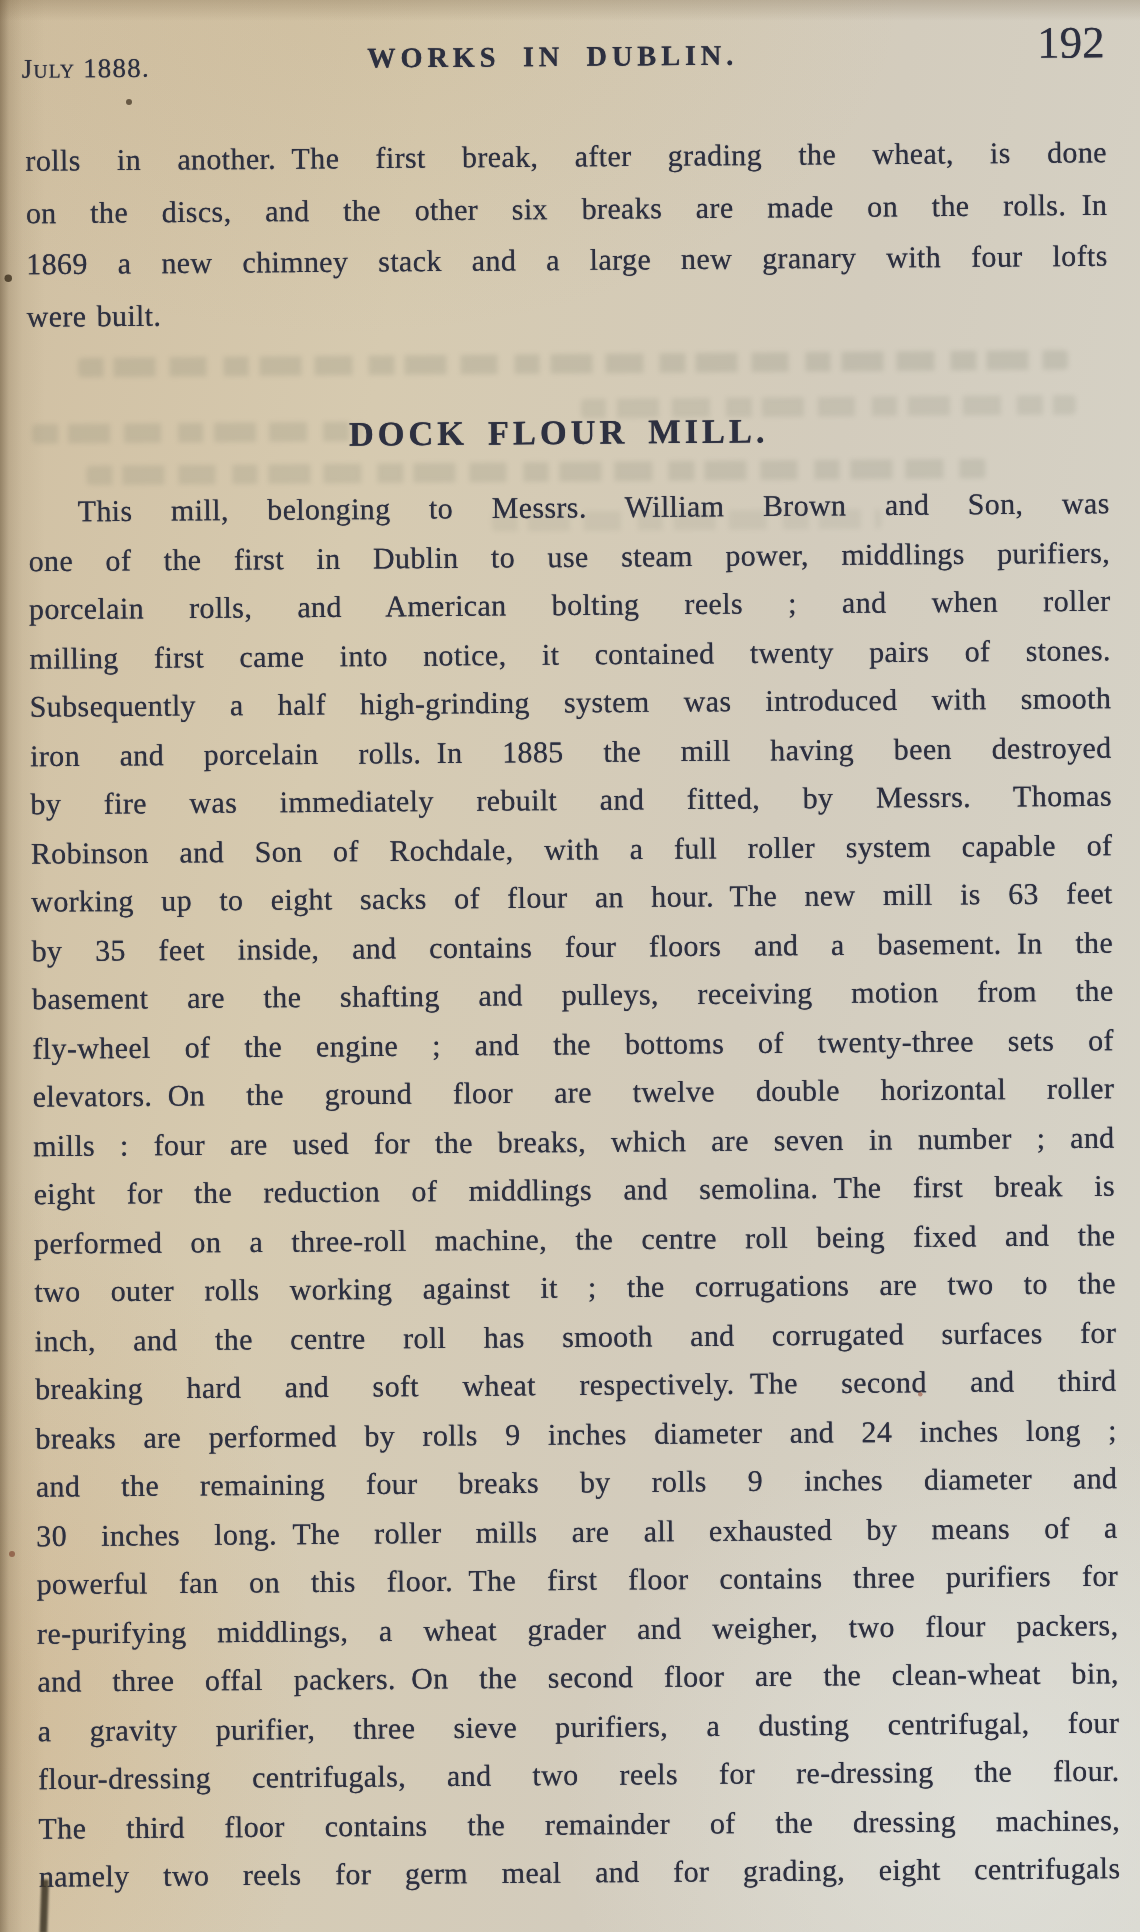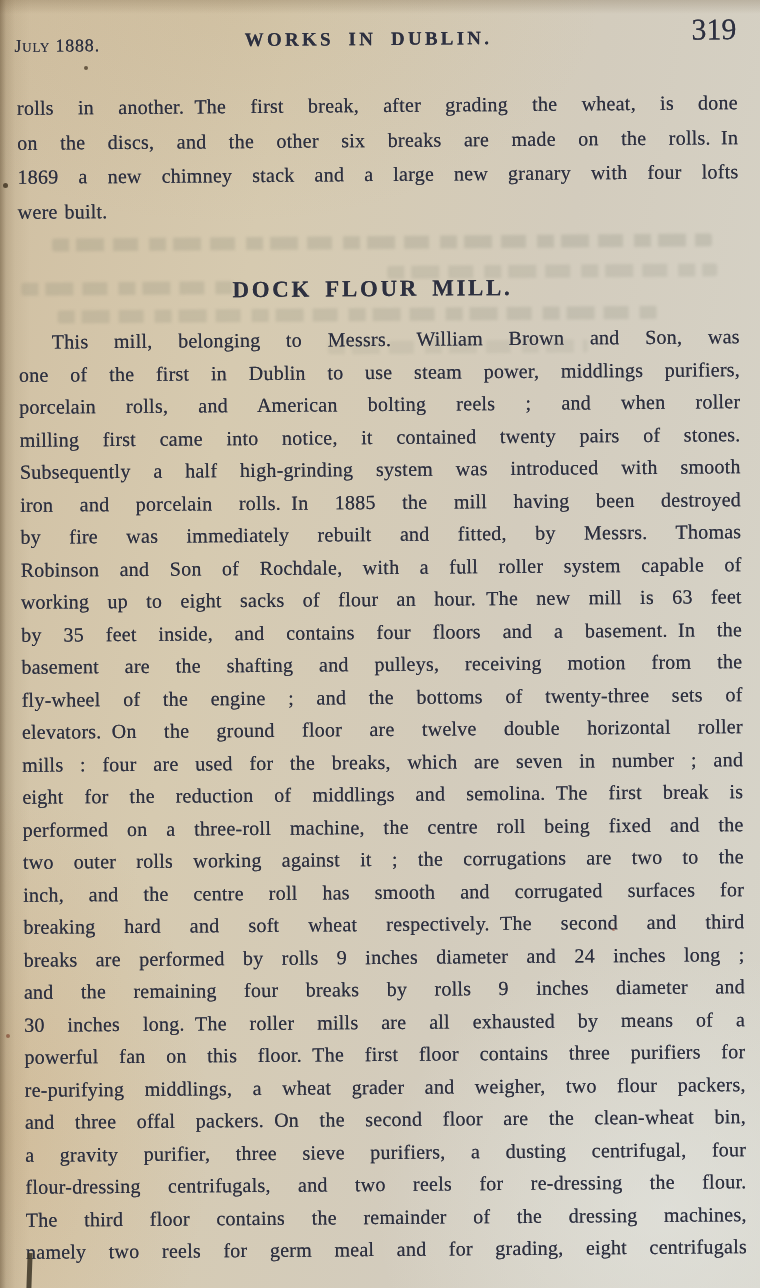--- a/index.html
+++ b/index.html
@@ -79,21 +79,21 @@
   }
 </style>
 </head>
 <body>
 
 <div class="photo">
   <div class="content">
 
     <div class="runhead-date ink">July 1888.</div>
     <div class="runhead-title ink">WORKS IN DUBLIN.</div>
-    <div class="runhead-page ink">319</div>
+    <div class="runhead-page ink">192</div>
 
     <div class="para para1 ink">
         <div class="line">rolls in another. The first break, after grading the wheat, is done</div>
         <div class="line">on the discs, and the other six breaks are made on the rolls. In</div>
         <div class="line">1869 a new chimney stack and a large new granary with four lofts</div>
         <div class="line">were built.</div>
       </div>
 
     <div class="ghost" style="top:236px; left:55px; width:660px; opacity:0.20;"></div>
     <div class="ghost" style="top:266px; left:390px; width:330px; opacity:0.16;"></div>

